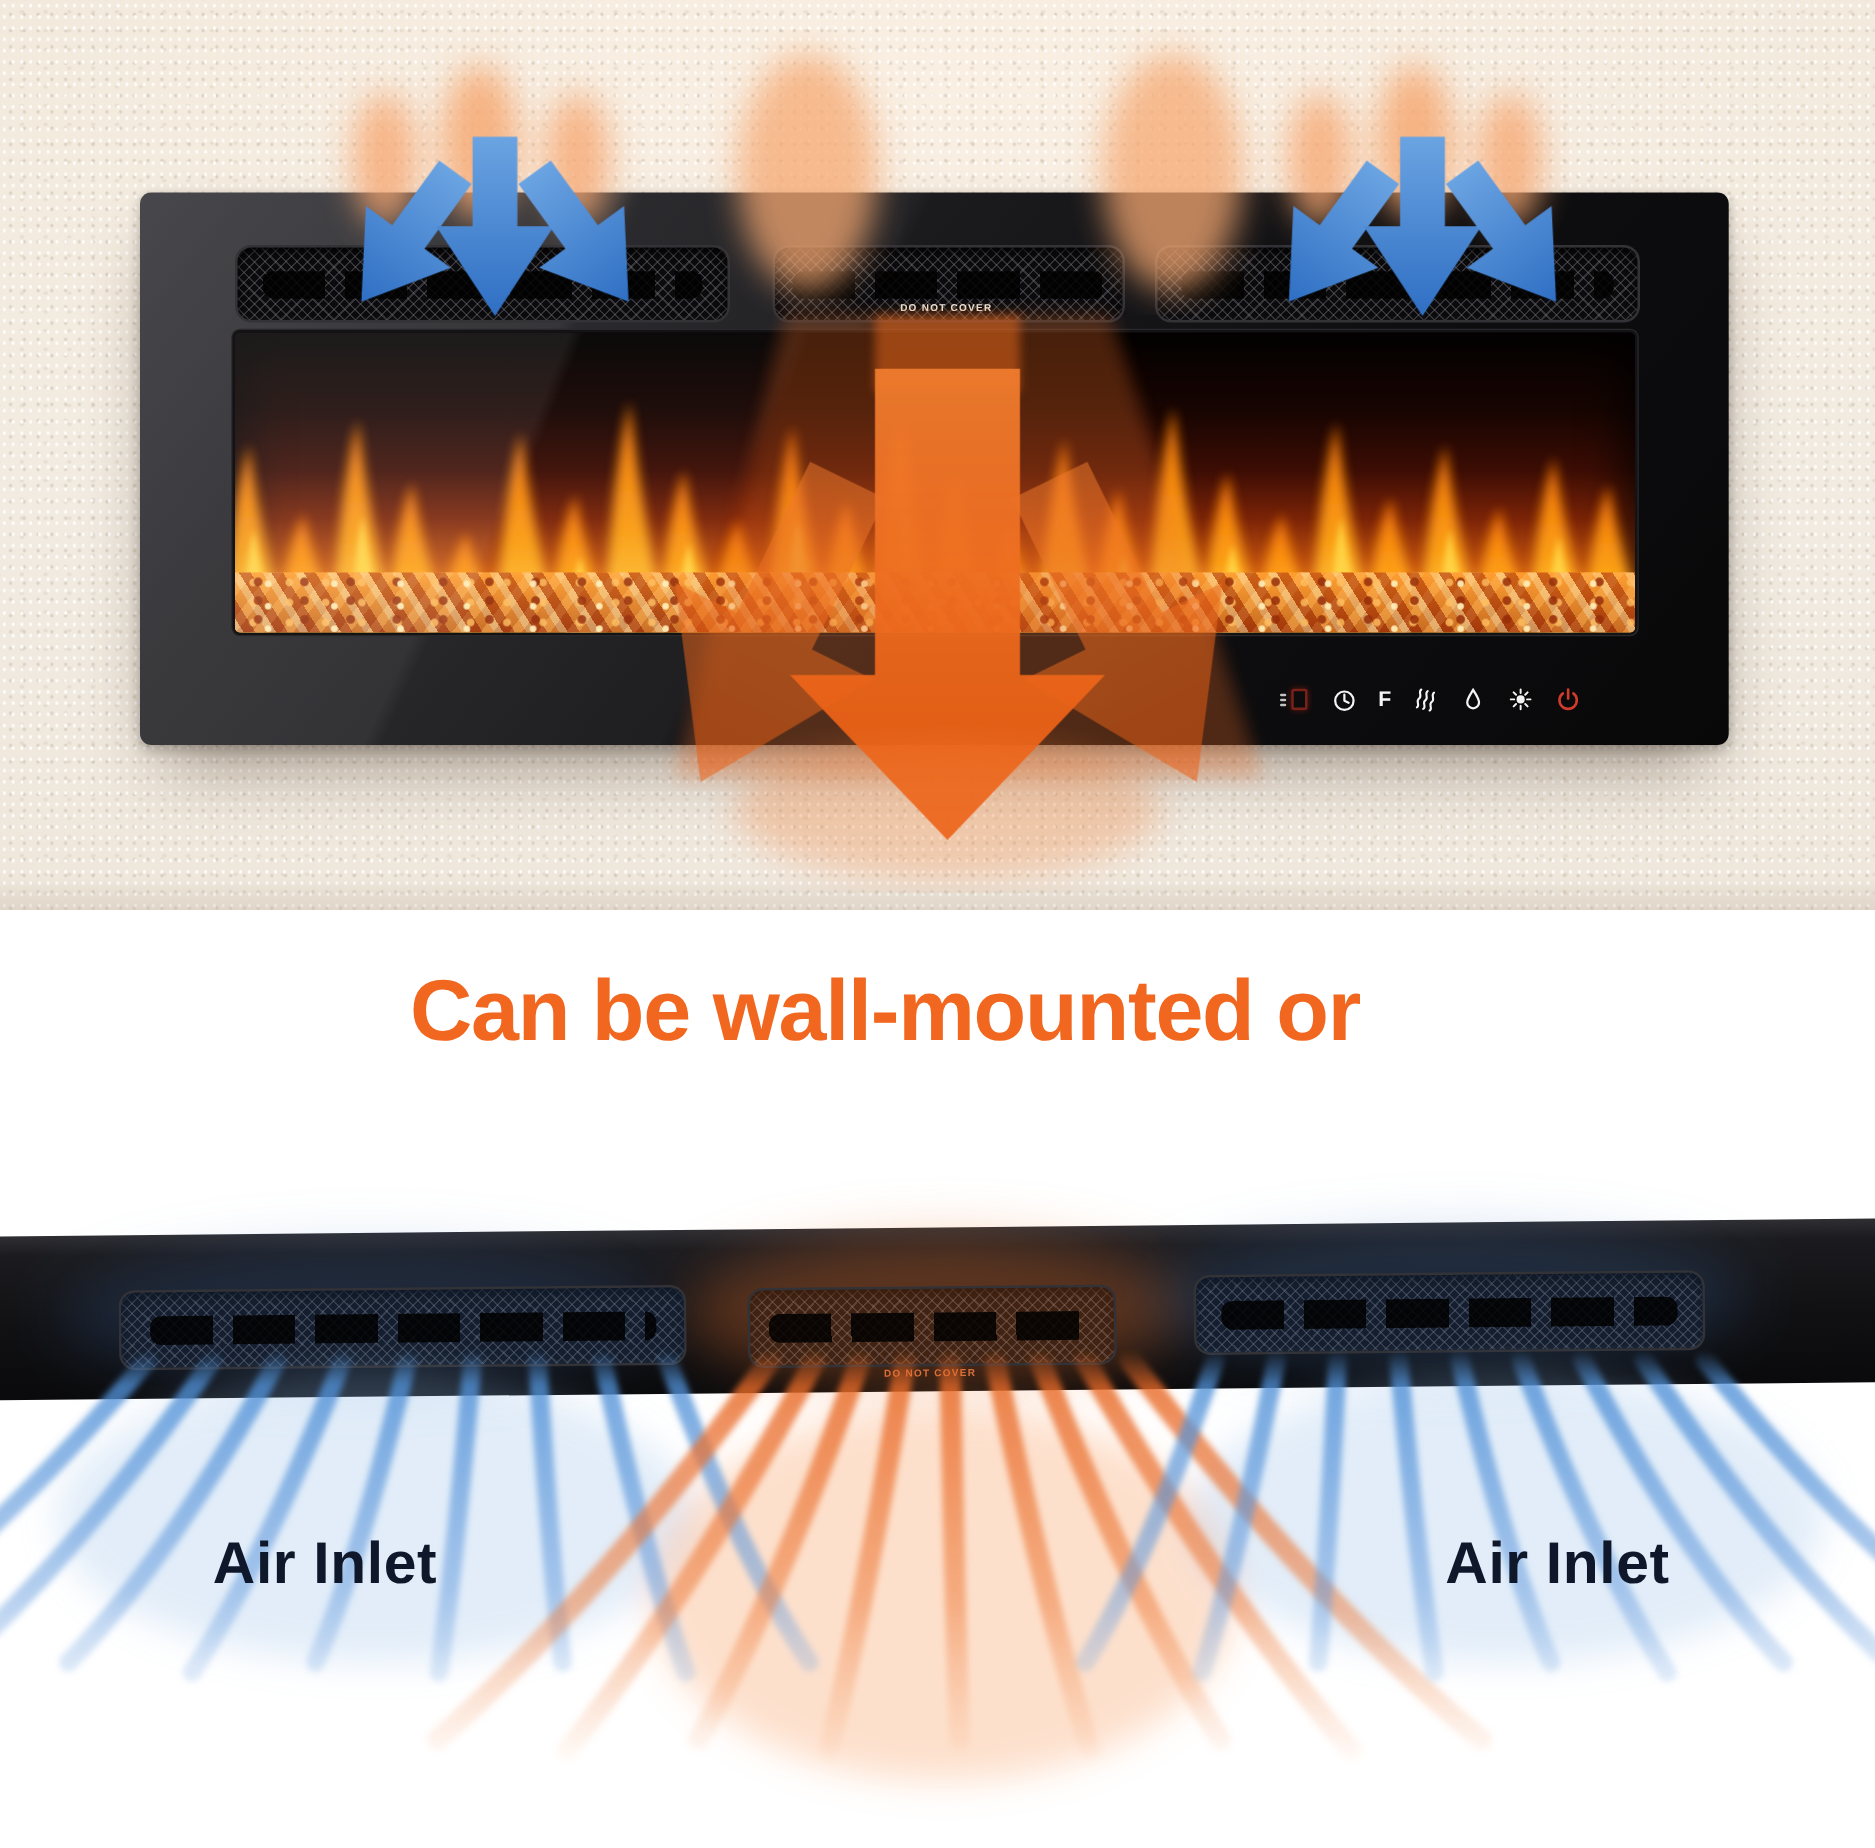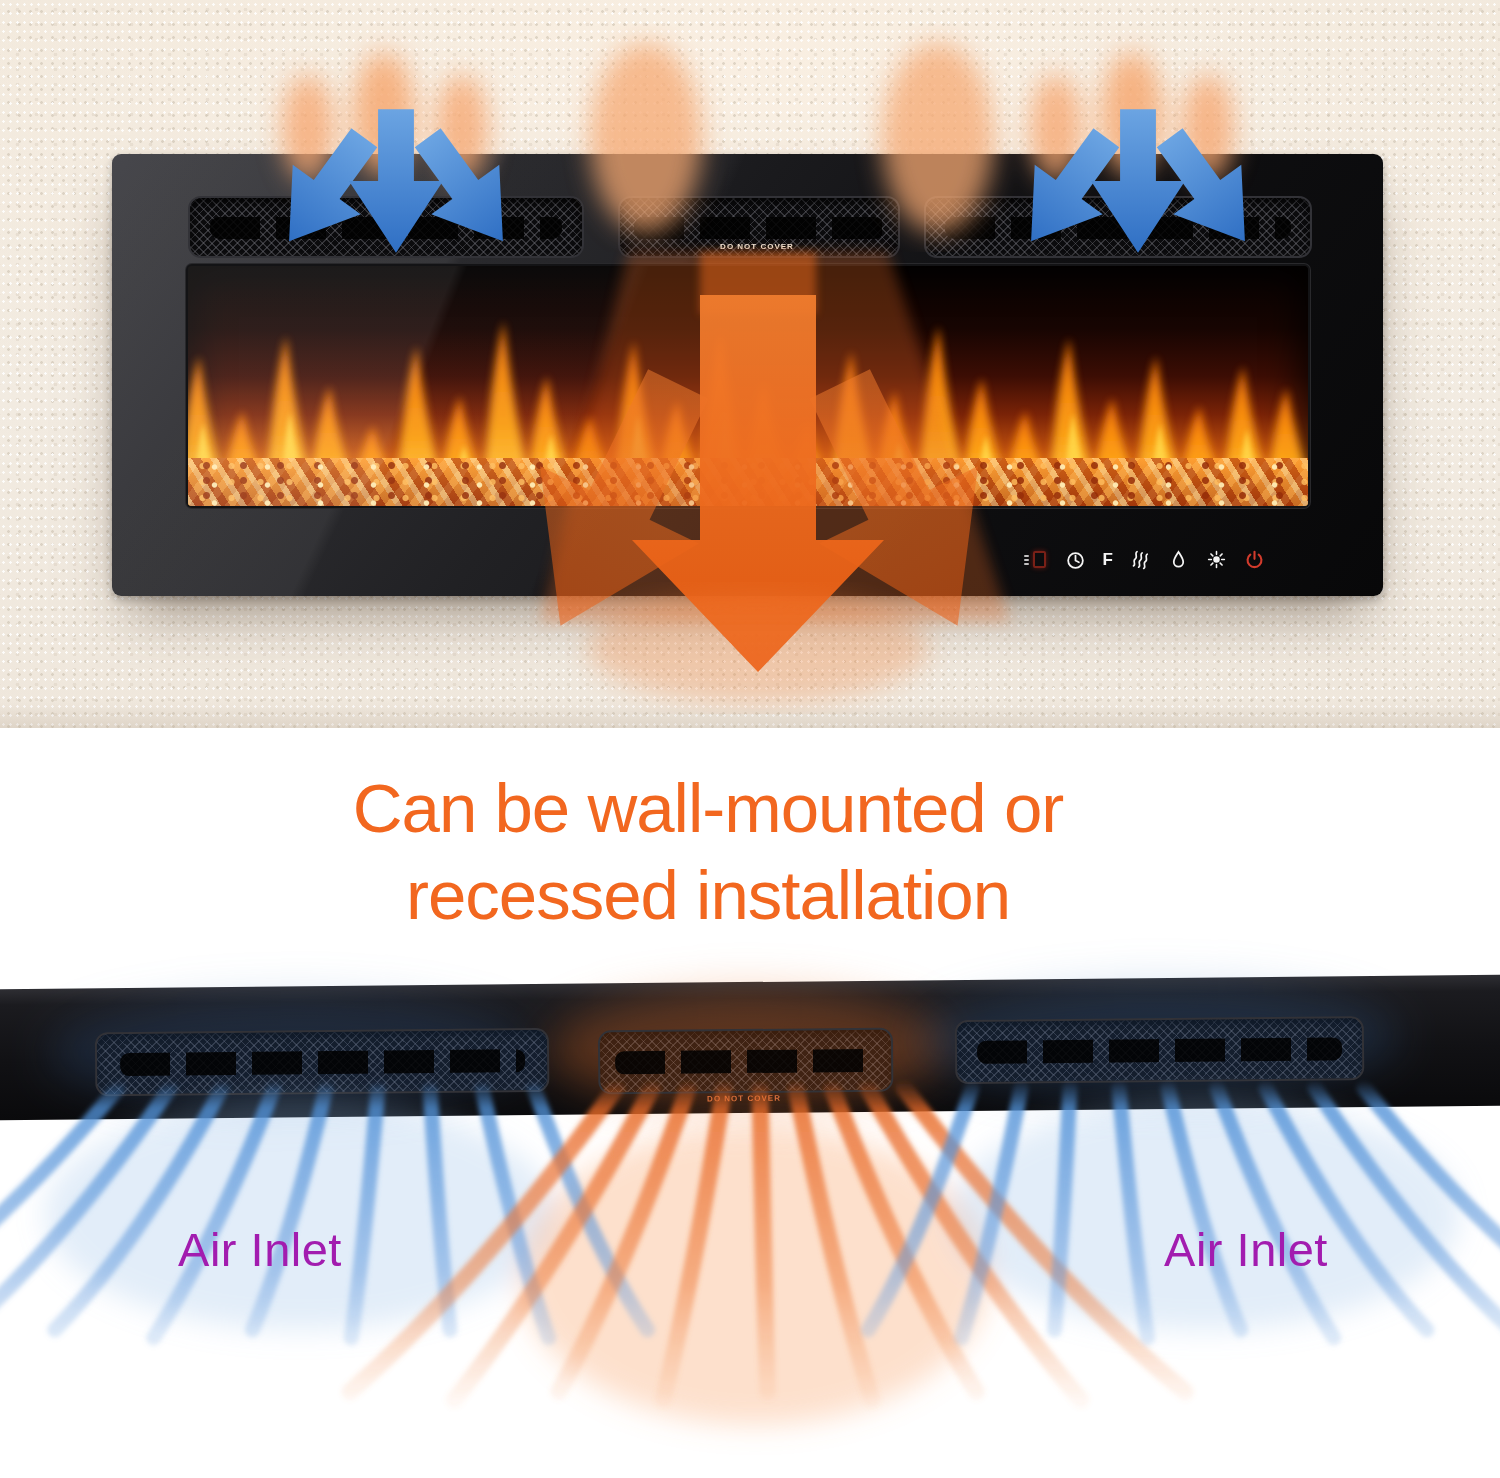--- a/index.html
+++ b/index.html
@@ -65,21 +65,21 @@
   .cp-icon{width:21px;height:21px;display:block;}
   .led{display:flex;align-items:center;gap:4px;margin-right:2px;}
   .led .dashes{display:flex;flex-direction:column;gap:2px;}
   .led .dashes i{display:block;width:5px;height:2px;background:rgba(255,255,255,.75);border-radius:1px;}
   .led .seg{width:9px;height:13px;border:2px solid rgba(255,58,36,.45);border-radius:2px;
     box-shadow:0 0 5px rgba(255,50,30,.35);}
   .cp-f{color:#f4f4f4;font-weight:bold;font-size:17px;line-height:21px;}
 
   
   .heading{position:absolute;left:0;top:766px;width:1416px;text-align:center;
-    font-size:69px;font-weight:normal;letter-spacing:-1px;line-height:1.26;color:#F2671F;}
+    font-size:69px;font-weight:bold;letter-spacing:-1px;line-height:1.26;color:#F2671F;}
 
   
   .bar{position:absolute;left:-12px;top:982px;width:1524px;height:131px;border-radius:6px;
     transform:rotate(-0.55deg);
     background:linear-gradient(180deg,#2e2e33 0,#1b1b1f 16px,#111114 55%,#0a0a0c 100%);}
   .bar .glow{position:absolute;border-radius:50%;filter:blur(22px);}
   .bar .glow.b1{left:60px;top:10px;width:480px;height:110px;background:rgba(64,122,196,.20);}
   .bar .glow.o1{left:560px;top:8px;width:400px;height:118px;background:rgba(238,116,44,.33);}
   .bar .glow.b2{left:930px;top:6px;width:480px;height:110px;background:rgba(64,122,196,.22);}
   .bar-vent{top:44px;height:60px;}
@@ -87,21 +87,21 @@
   .bar-vent.v-center{left:610px;width:291px;top:47px;}
   .bar-vent.v-right{left:967px;width:405px;top:40px;}
   .tint{position:absolute;inset:0;border-radius:11px;pointer-events:none;}
   .tint.blue{background:rgba(58,108,178,.20);}
   .tint.orange{background:rgba(236,112,40,.24);}
   .dnc-bottom{position:absolute;left:610px;top:112px;width:291px;text-align:center;
     font-size:8px;font-weight:bold;letter-spacing:1px;color:#d9703d;}
 
   
   .air-label{position:absolute;width:520px;text-align:center;
-    font-size:47px;font-weight:normal;color:#a21caf;letter-spacing:0.5px;}
+    font-size:47px;font-weight:bold;color:#0f172a;letter-spacing:0.5px;}
   .air-left{left:0;top:1222px;}
   .air-right{left:986px;top:1222px;}
   .air-out{left:490px;top:1396px;}
 
   .overlay-svg{position:absolute;left:0;top:0;pointer-events:none;}
 </style>
 </head>
 <body>
 
 <div class="canvas">
@@ -278,21 +278,20 @@
       <use href="#arrow" transform="translate(396,190) scale(1.12)"></use>
       <use href="#arrow" transform="translate(470,196) rotate(-36)"></use>
       <use href="#arrow" transform="translate(1064,196) rotate(36)"></use>
       <use href="#arrow" transform="translate(1138,190) scale(1.12)"></use>
       <use href="#arrow" transform="translate(1212,196) rotate(-36)"></use>
     </g>
   </svg>
 
   <div class="heading">
     <div>Can be wall-mounted or</div>
-    <div>recessed installation</div>
   </div>
 
   <div class="bar">
     <div class="glow b1"></div>
     <div class="glow o1"></div>
     <div class="glow b2"></div>
     <div class="vent bar-vent v-left">
         <span class="tint blue"></span>
       </div>
     <div class="vent bar-vent v-center">

